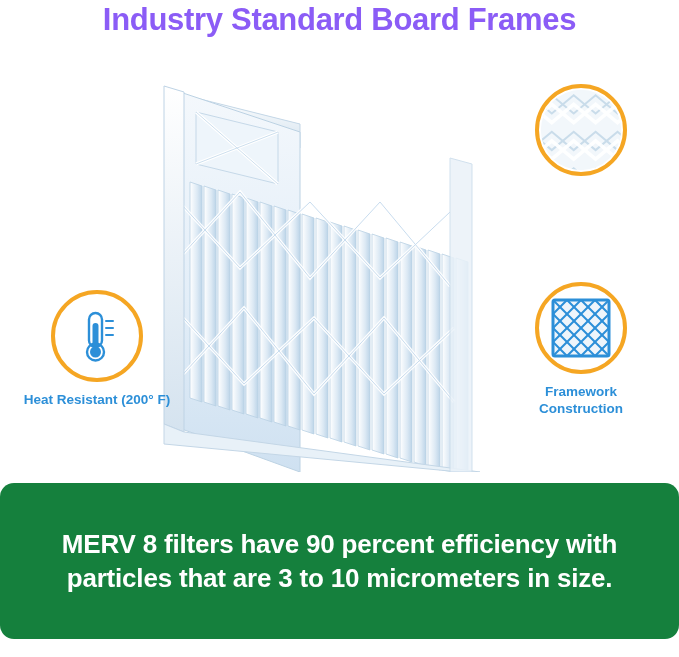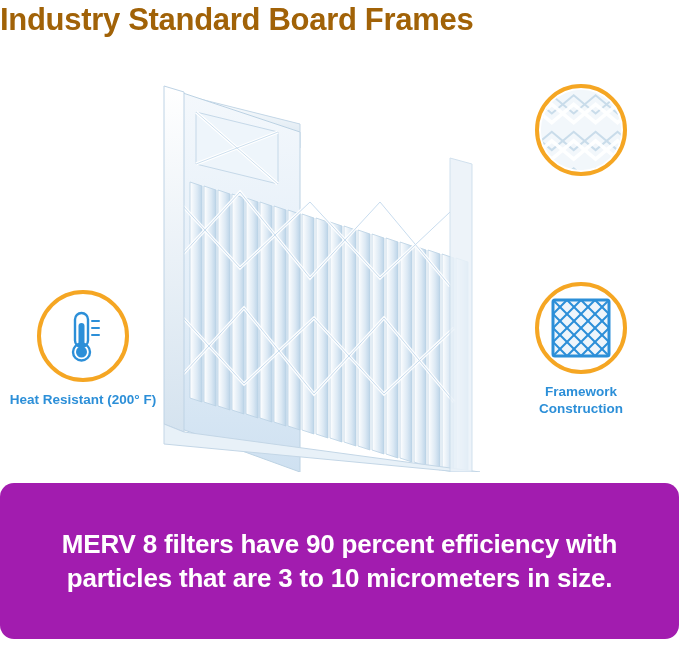--- a/index.html
+++ b/index.html
@@ -20,23 +20,24 @@
     height: 657px;
     background: #ffffff;
   }
 
   
   .title {
     position: absolute;
     top: 2px;
     left: 0;
     width: 679px;
+    text-align: center;
     font-size: 31px;
     font-weight: bold;
-    color: #a16207;
+    color: #8b5cf6;
     letter-spacing: -0.3px;
     white-space: nowrap;
   }
 
   
   .feature {
     position: absolute;
     width: 150px;
     text-align: center;
   }
@@ -53,21 +54,21 @@
   }
   .feature .label {
     margin-top: 9px;
     font-size: 13.5px;
     font-weight: bold;
     color: #2c8fd8;
     line-height: 1.28;
   }
 
   .f-electro  { left: 8px;  top: 94px; }
-  .f-heat     { left: 8px;  top: 290px; }
+  .f-heat     { left: 22px;  top: 290px; }
   .f-wire     { left: 506px; top: 84px; }
   .f-industrial { left: 506px; top: 282px; }
 
   
   .bolt-wrap {
     position: absolute;
     inset: 0;
     display: flex;
     align-items: center;
     justify-content: center;
@@ -82,21 +83,21 @@
     height: 400px;
   }
 
   
   .banner {
     position: absolute;
     left: 0;
     bottom: 18px;
     width: 679px;
     height: 156px;
-    background: #a21caf;
+    background: #15803d;
     border-radius: 14px;
     display: flex;
     align-items: center;
     justify-content: center;
   }
   .banner-text {
     color: #ffffff;
     font-size: 26px;
     font-weight: bold;
     text-align: center;

